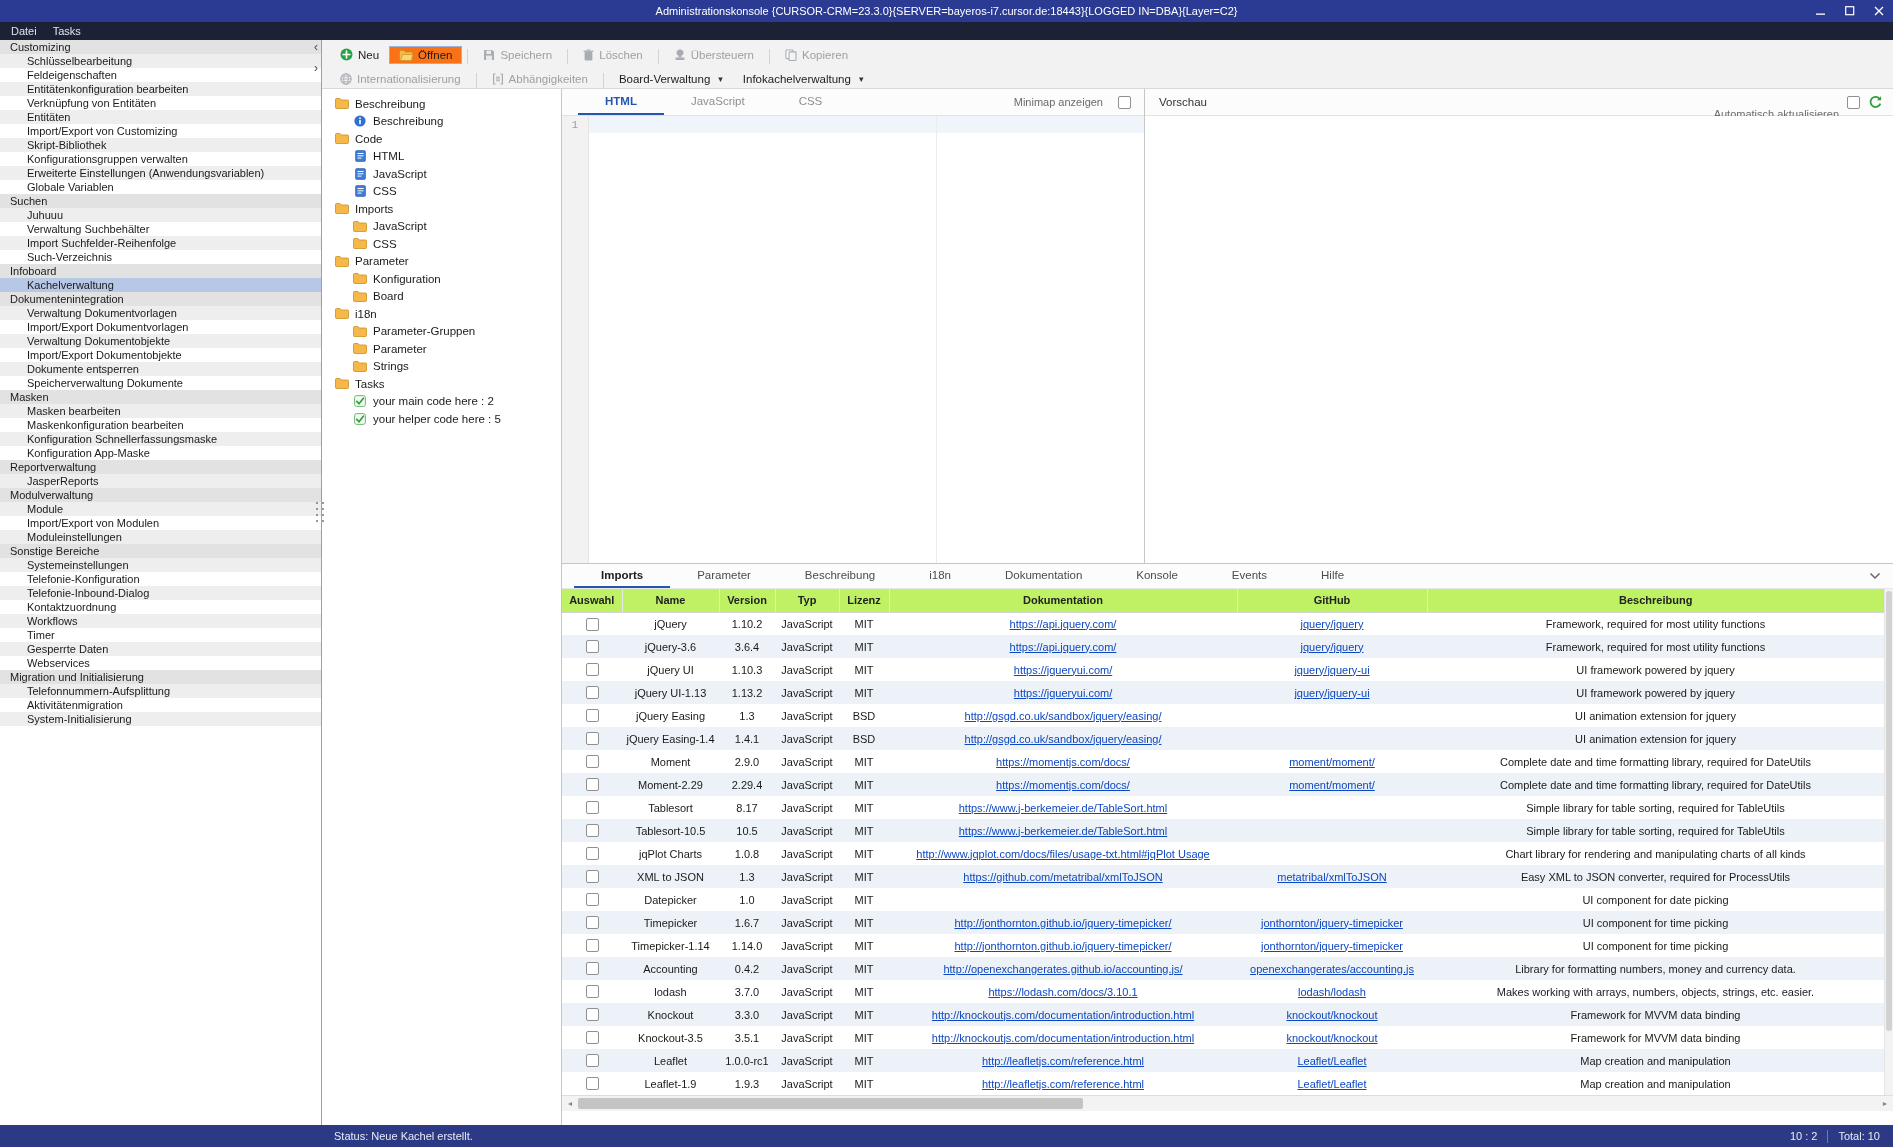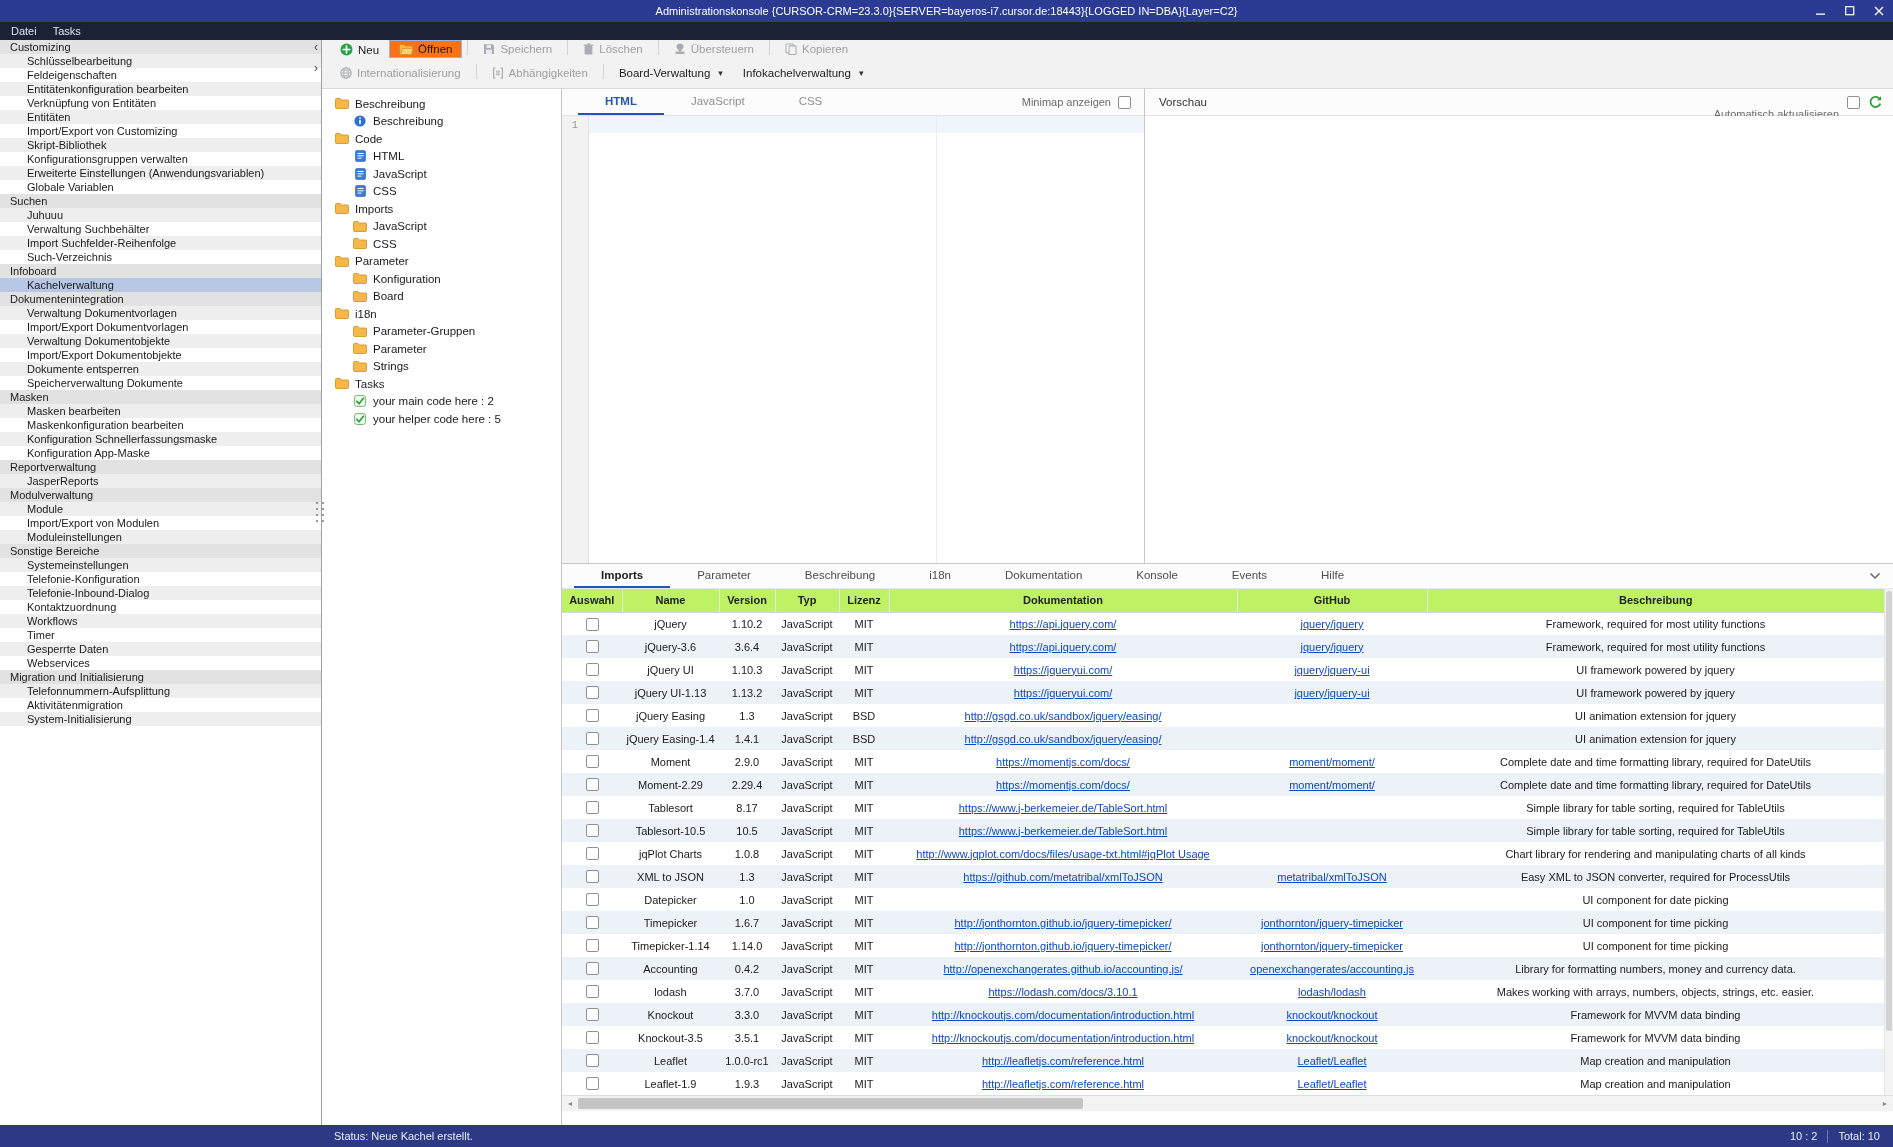--- a/index.html
+++ b/index.html
@@ -20,41 +20,41 @@
 .sb-section{height:14px;line-height:14px;padding-left:10px;background:#e2e2e2;white-space:nowrap;}
 .sb-item{height:14px;line-height:14px;padding-left:27px;white-space:nowrap;}
 .sb-item.odd{background:#eeeeee;}
 .sb-item.even{background:#ffffff;}
 .sb-item.selected{background:#b7c7e6;}
 .splitter-grip{position:absolute;left:316px;top:462px;display:grid;grid-template-columns:2px 2px;gap:4px;z-index:3;}
 .splitter-grip i{width:2px;height:2px;background:#777;border-radius:50%;}
 
 .main{flex:1;display:flex;flex-direction:column;min-width:0;}
 .toolbar{background:#f2f2f2;border-bottom:1px solid #d8d8d8;flex:none;}
-.tb-row{height:24px;display:flex;align-items:flex-start;padding-left:8px;}
+.tb-row{height:24px;display:flex;align-items:flex-end;padding-left:8px;}
 .tb-btn{display:flex;align-items:center;gap:5px;padding:2px 9px;font-size:11.5px;color:#1c1c1c;background:none;border:1px solid transparent;font-family:inherit;white-space:nowrap;}
 .tb-btn.disabled{color:#9f9f9f;}
 .tb-btn.focused{background:#f97316;border-color:#9ab2dd;}
 .tb-icon{display:flex;align-items:center;}
 .dd-arrow{font-size:9px;color:#333;margin-left:3px;}
 .tb-sep{width:1px;height:15px;background:#d4d4d4;margin:0 5px;flex:none;}
 
 .workrow{flex:1;display:flex;min-height:0;}
 .tree-panel{width:240px;flex:none;border-right:1px solid #c6c6c6;background:#fff;padding-top:6px;overflow:hidden;}
 .tree-node{height:17.5px;display:flex;align-items:center;gap:6px;padding-left:13px;font-size:11.5px;white-space:nowrap;}
 .tree-node.child{padding-left:31px;}
 .t-icon{display:flex;align-items:center;width:14px;justify-content:center;flex:none;}
 .right-stack{flex:1;display:flex;flex-direction:column;min-width:0;}
 
 .editor-split{height:474px;flex:none;display:flex;min-width:0;}
 .code-pane{width:583px;flex:none;border-right:1px solid #c6c6c6;display:flex;flex-direction:column;background:#fff;}
 .tabbar{height:27px;flex:none;display:flex;align-items:stretch;background:#fcfcfc;border-bottom:1px solid #e2e2e2;padding-left:16px;}
 .tabbar .tab{display:flex;align-items:center;padding:0 27px;font-size:11.5px;color:#8f8f8f;border-bottom:2px solid transparent;}
 .tabbar .tab.active{color:#2456b0;font-weight:bold;border-bottom-color:#2456b0;}
-.minimap-ctl{margin-left:auto;display:flex;align-items:center;gap:7px;padding-right:13px;color:#6b6b6b;font-size:11px;}
+.minimap-ctl{margin-left:auto;display:flex;align-items:center;gap:15px;padding-right:13px;color:#6b6b6b;font-size:11px;}
 .code-body{flex:1;display:flex;min-height:0;}
 .gutter{width:27px;flex:none;background:#f2f2f2;border-right:1px solid #e4e4e4;text-align:center;color:#9a9a9a;font-family:"Liberation Mono",monospace;font-size:10.5px;padding-top:3px;}
 .code-area{flex:1;position:relative;background:#fff;}
 .current-line{position:absolute;left:0;right:0;top:0;height:17px;background:#f0f5fc;}
 .ruler{position:absolute;left:347px;top:0;bottom:0;width:1px;background:#ececec;}
 .preview-pane{flex:1;display:flex;flex-direction:column;background:#fff;min-width:0;}
 .preview-header{height:27px;flex:none;display:flex;align-items:center;background:#fcfcfc;border-bottom:1px solid #e2e2e2;padding:0 10px 0 14px;gap:8px;}
 .pv-title{color:#333;font-size:11.5px;}
 .auto-label{margin-left:auto;color:#6b6b6b;font-size:11px;margin-top:24px;}
 .preview-body{flex:1;background:#fff;}

